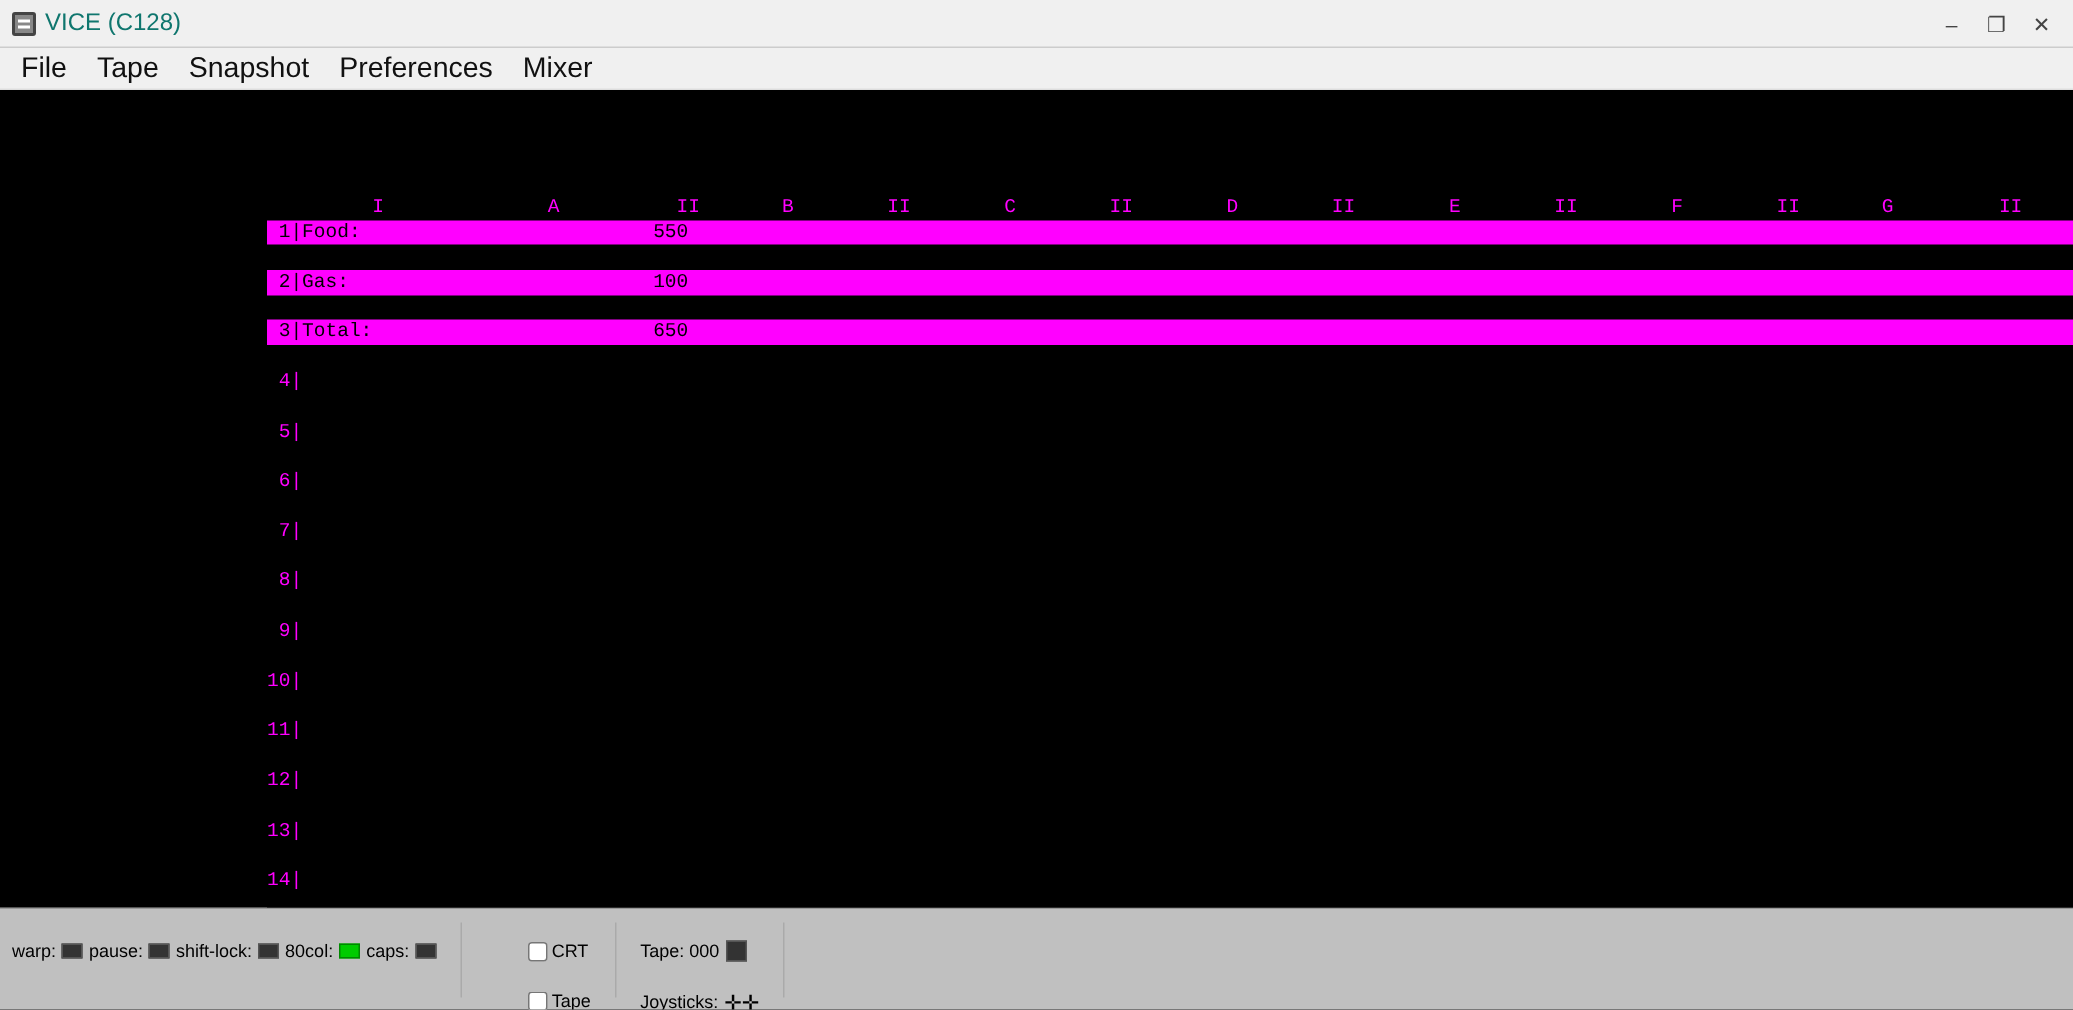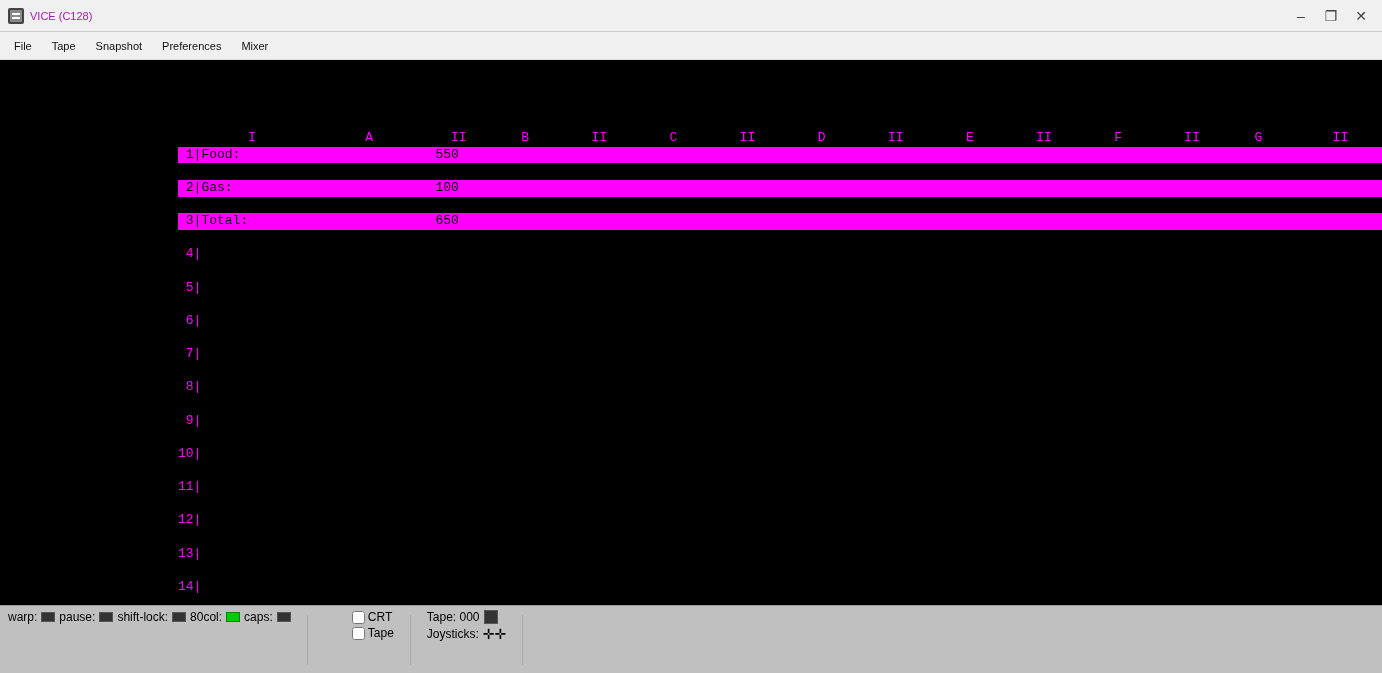--- a/index.html
+++ b/index.html
@@ -33,22 +33,22 @@
     #title-icon {
       width: 16px;
       height: 16px;
       background: #444;
       border-radius: 2px;
       display: flex;
       align-items: center;
       justify-content: center;
     }
     #title-text {
-      font-size: 11px;
-      color: #a21caf;
+      font-size: 16px;
+      color: #0f766e;
     }
     #title-controls {
       display: flex;
       align-items: center;
       gap: 4px;
     }
     .title-btn {
       width: 26px;
       height: 20px;
       background: transparent;
@@ -67,21 +67,21 @@
       background: #f0f0f0;
       display: flex;
       align-items: center;
       padding: 0 4px;
       border-bottom: 1px solid #ddd;
       flex-shrink: 0;
     }
     .menu-item {
       padding: 4px 10px;
       cursor: pointer;
-      font-size: 11px;
+      font-size: 19px;
       color: #111;
       border-radius: 2px;
     }
 
     
     #main-area {
       flex: 1;
       background: #000;
       position: relative;
       overflow: hidden;
@@ -105,20 +105,21 @@
       display: flex;
       flex-direction: column;
       gap: 2px;
     }
 
     .status-row {
       display: flex;
       align-items: center;
       gap: 4px;
       white-space: nowrap;
+      margin-top: 17px;
     }
 
     .led-dark {
       display: inline-block;
       width: 14px;
       height: 10px;
       background: #333;
       border: 1px solid #555;
     }
     .led-green {

